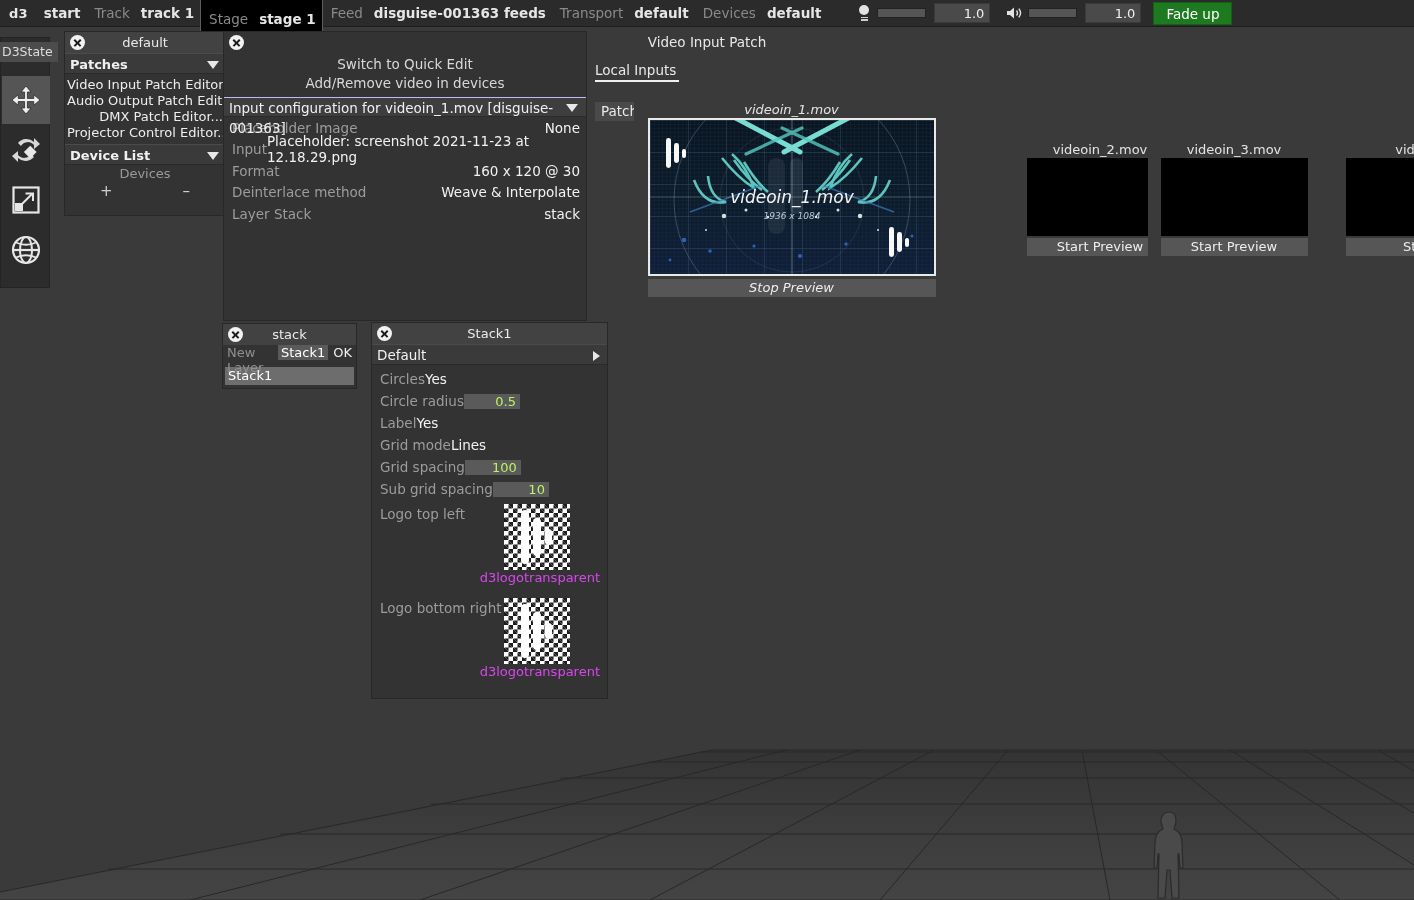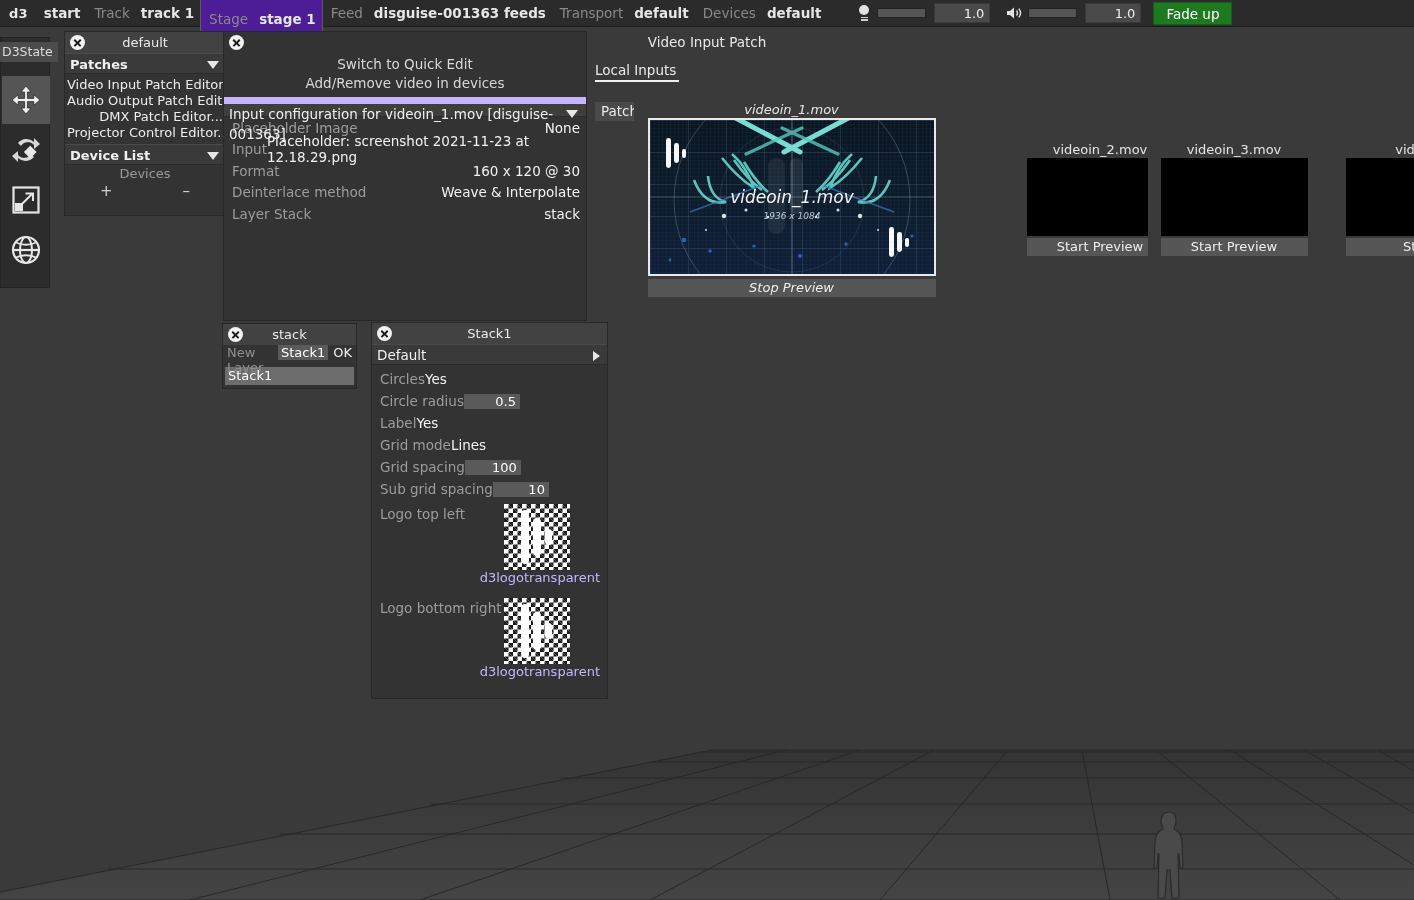--- a/index.html
+++ b/index.html
@@ -36,21 +36,21 @@
     font-size: 13.5px;
     border-bottom: 1px solid #1d1d1d;
   }
   .tb-logo {
     color: #e8e8e8; font-weight: bold; font-size: 13px;
     padding: 0 10px 0 9px; letter-spacing: .2px;
   }
   .tb-item { padding: 0 6px; color: #e6e6e6; font-weight: bold; white-space: nowrap; }
   .tb-dim { color: #8a8a8a; font-weight: normal; padding: 0 5px 0 8px; }
   .tb-group { display: flex; align-items: center; height: 27px; }
-  .tb-group.sel { background: #4c1d95; border: 1px solid #5d5d5d; height: 41px; margin-top: 12px; }
+  .tb-group.sel { background: #000000; border: 1px solid #5d5d5d; height: 41px; margin-top: 12px; }
   .tb-spacer { width: 22px; }
 
   .bulb-icon { width: 14px; height: 18px; position: relative; margin: 0 6px 0 8px; }
   .bulb-icon .b-head {
     position: absolute; left: 2px; top: 1px; width: 10px; height: 10px;
     background: #e2e2e2; border-radius: 50%;
   }
   .bulb-icon .b-l1, .bulb-icon .b-l2 {
     position: absolute; left: 3.5px; width: 7px; height: 1.6px; background: #cfcfcf;
   }
@@ -129,21 +129,21 @@
   .devices-label { color: #9a9a9a; font-size: 13px; text-align: center; line-height: 18px; }
   .plusminus { display: flex; justify-content: space-around; color: #cfcfcf; font-size: 15px; line-height: 16px; }
 
   
   #inputcfg-win { left: 223px; top: 31px; width: 364px; height: 290px; }
   .cfg-top { text-align: center; color: #d8d8d8; font-size: 13.5px; padding-top: 2px; }
   .cfg-top div { line-height: 19px; }
   .cfg-bar {
     height: 20px; background: #3e3e3e; color: #f0f0f0; font-size: 13.5px;
     line-height: 20px; padding-left: 5px; position: relative; margin-top: 4px;
-    border-top: 7px solid #c4b5fd; border-bottom: 1px solid #2b2b2b;
+    border-top: 1px solid #c4b5fd; border-bottom: 1px solid #2b2b2b;
   }
   .cfg-bar .caret {
     position: absolute; right: 8px; top: 6px;
     width: 0; height: 0; border-left: 6px solid transparent;
     border-right: 6px solid transparent; border-top: 8px solid #e8e8e8;
   }
   .cfg-row {
     display: flex; justify-content: space-between; align-items: center;
     height: 21.5px; padding: 0 6px 0 8px; font-size: 13.5px;
   }
@@ -196,37 +196,37 @@
     width: 0; height: 0; border-top: 5px solid transparent;
     border-bottom: 5px solid transparent; border-left: 7px solid #e8e8e8;
   }
   .s1-row {
     display: flex; align-items: center;
     height: 22px; padding: 0 6px 0 8px; font-size: 13.5px;
   }
   .s1-key { color: #9c9c9c; }
   .s1-val { color: #f2f2f2; }
   .s1-num {
-    background: #5a5a5a; color: #ffffff; min-width: 56px;
+    background: #5a5a5a; color: #bef264; min-width: 56px;
     text-align: right; padding: 0 4px; height: 15px; line-height: 15px;
     font-size: 13px;
   }
   .s1-logorow { position: relative; padding: 0 6px 0 8px; }
   .s1-logolabel { color: #9c9c9c; font-size: 13.5px; position: absolute; left: 8px; top: 2px; }
   .logo-swatch {
     width: 66px; height: 66px; margin-left: auto; margin-right: 31px;
     position: relative; overflow: hidden;
     background-color: #ffffff;
     background-image:
       linear-gradient(45deg, #1d1d1d 25%, transparent 25%, transparent 75%, #1d1d1d 75%),
       linear-gradient(45deg, #1d1d1d 25%, transparent 25%, transparent 75%, #1d1d1d 75%);
     background-size: 9px 9px;
     background-position: 0 0, 4.5px 4.5px;
   }
-  .logo-caption { color: #c4b5fd; font-size: 13px; text-align: right; padding-right: 1px; line-height: 16px; }
+  .logo-caption { color: #d946ef; font-size: 13px; text-align: right; padding-right: 1px; line-height: 16px; }
 </style>
 </head>
 <body>
 
 <div id="root">
 
   <div class="viewport">
     <div class="floor">
       <svg class="floor-svg" width="1414" height="155" viewBox="0 0 1414 155">
         <defs>

